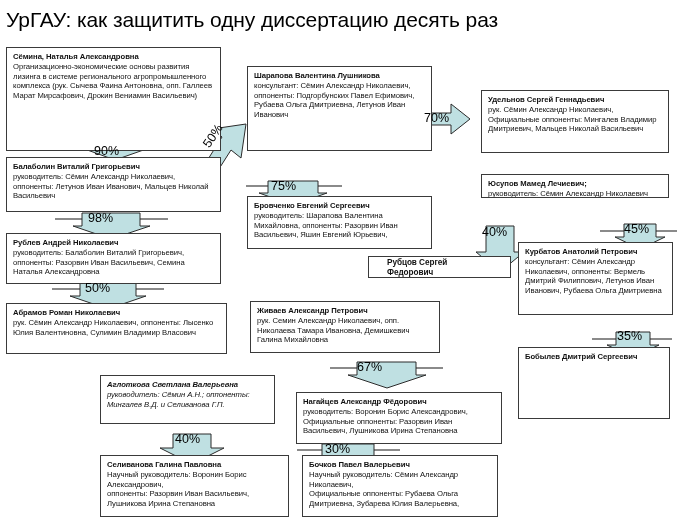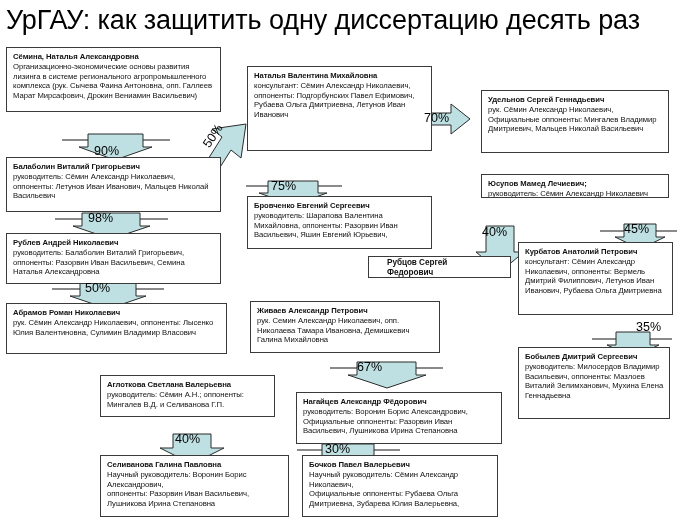--- a/index.html
+++ b/index.html
@@ -9,21 +9,21 @@
     font-family:"Liberation Sans","DejaVu Sans",sans-serif;
     color:#000;
     overflow:hidden;
     position:relative;
   }
   #canvas{position:absolute;left:0;top:0;width:677px;height:527px;}
 
   .title{
     position:absolute;
     left:6px;top:8px;
-    font-size:27px;
+    font-size:21px;
     line-height:24px;
     letter-spacing:-0.1px;
     white-space:nowrap;
     color:#000;
   }
 
   .box{
     position:absolute;
     box-sizing:border-box;
     border:1.1px solid #3a3a3a;
@@ -133,55 +133,55 @@
   <div class="pct" style="left:88px;top:212px;">98%</div>
   <div class="pct" style="left:85px;top:282px;">50%</div>
   <div class="pct" style="left:201px;top:143px;transform:rotate(-56deg);transform-origin:0 0;">50%</div>
   <div class="pct" style="left:271px;top:180px;">75%</div>
   <div class="pct" style="left:424px;top:112px;">70%</div>
   <div class="pct" style="left:357px;top:361px;">67%</div>
   <div class="pct" style="left:325px;top:443px;">30%</div>
   <div class="pct" style="left:175px;top:433px;">40%</div>
   <div class="pct" style="left:482px;top:226px;">40%</div>
   <div class="pct" style="left:624px;top:223px;">45%</div>
-  <div class="pct" style="left:617px;top:321px;padding-left:19px;">35%</div>
-
-  <div class="box" style="left:6px;top:47px;width:215px;height:65px;">
+  <div class="pct" style="left:617px;top:330px;">35%</div>
+
+  <div class="box" style="left:6px;top:47px;width:215px;height:104px;">
     <span class="nm">Сёмина, Наталья Александровна</span>
     <span class="ds">Организационно-экономические основы развития лизинга в системе регионального агропромышленного комплекса (рук. Сычева Фаина Антоновна, опп. Галлеев Марат Мирсафович, Дрокин Вениамин Васильевич)</span>
   </div>
 
   <div class="box" style="left:6px;top:157px;width:215px;height:55px;">
     <span class="nm">Балаболин Виталий Григорьевич</span>
     <span class="ds">руководитель: Сёмин Александр Николаевич, оппоненты: Летунов Иван Иванович, Мальцев Николай Васильевич</span>
   </div>
 
   <div class="box" style="left:6px;top:233px;width:215px;height:51px;">
     <span class="nm">Рублев Андрей Николаевич</span>
     <span class="ds">руководитель: Балаболин Виталий Григорьевич, оппоненты: Разорвин Иван Васильевич, Семина Наталья Александровна</span>
   </div>
 
   <div class="box" style="left:6px;top:303px;width:221px;height:51px;">
     <span class="nm">Абрамов Роман Николаевич</span>
     <span class="ds">рук. Сёмин Александр Николаевич, оппоненты: Лысенко Юлия Валентиновна, Сулимин Владимир Власович</span>
   </div>
 
-  <div class="box" style="left:100px;top:375px;width:175px;height:42px;">
+  <div class="box" style="left:100px;top:375px;width:175px;height:49px;font-style:italic;">
     <span class="nm">Аглоткова Светлана Валерьевна</span>
     <span class="ds">руководитель: Сёмин А.Н.; оппоненты: Мингалев В.Д. и Селиванова Г.П.</span>
   </div>
 
   <div class="box" style="left:100px;top:455px;width:189px;height:62px;">
     <span class="nm">Селиванова Галина Павловна</span>
     <span class="ds">Научный руководитель: Воронин Борис Александрович,</span>
     <span class="ds">оппоненты: Разорвин Иван Васильевич, Лушникова Ирина Степановна</span>
   </div>
 
   <div class="box" style="left:247px;top:66px;width:185px;height:85px;">
-    <span class="nm">Наталья Валентина Михайловна</span>
+    <span class="nm">Шарапова Валентина Лушникова</span>
     <span class="ds">консультант: Сёмин Александр Николаевич, оппоненты: Подгорбунских Павел Ефимович, Рубаева Ольга Дмитриевна, Летунов Иван Иванович</span>
   </div>
 
   <div class="box" style="left:247px;top:196px;width:185px;height:53px;">
     <span class="nm">Бровченко Евгений Сергеевич</span>
     <span class="ds">руководитель: Шарапова Валентина Михайловна,  оппоненты: Разорвин Иван Васильевич, Яшин Евгений Юрьевич,</span>
   </div>
 
   <div class="box center" style="left:368px;top:256px;width:143px;height:22px;">
     <span class="nm">Рубцов  Сергей Федорович</span>
@@ -213,16 +213,15 @@
     <span class="ds">руководитель: Сёмин Александр Николаевич</span>
   </div>
 
   <div class="box" style="left:518px;top:242px;width:155px;height:73px;">
     <span class="nm">Курбатов Анатолий Петрович</span>
     <span class="ds">консультант: Сёмин Александр Николаевич, оппоненты: Вермель Дмитрий Филиппович, Летунов Иван Иванович, Рубаева Ольга Дмитриевна</span>
   </div>
 
   <div class="box" style="left:518px;top:347px;width:152px;height:72px;">
     <span class="nm">Бобылев Дмитрий Сергеевич</span>
-    <span class="ds">руководитель: Милосердов Владимир Васильевич, оппоненты:        Мазлоев Виталий Зелимханович, Мухина Елена Геннадьевна</span>
   </div>
 
 </div>
 
 </body></html>

